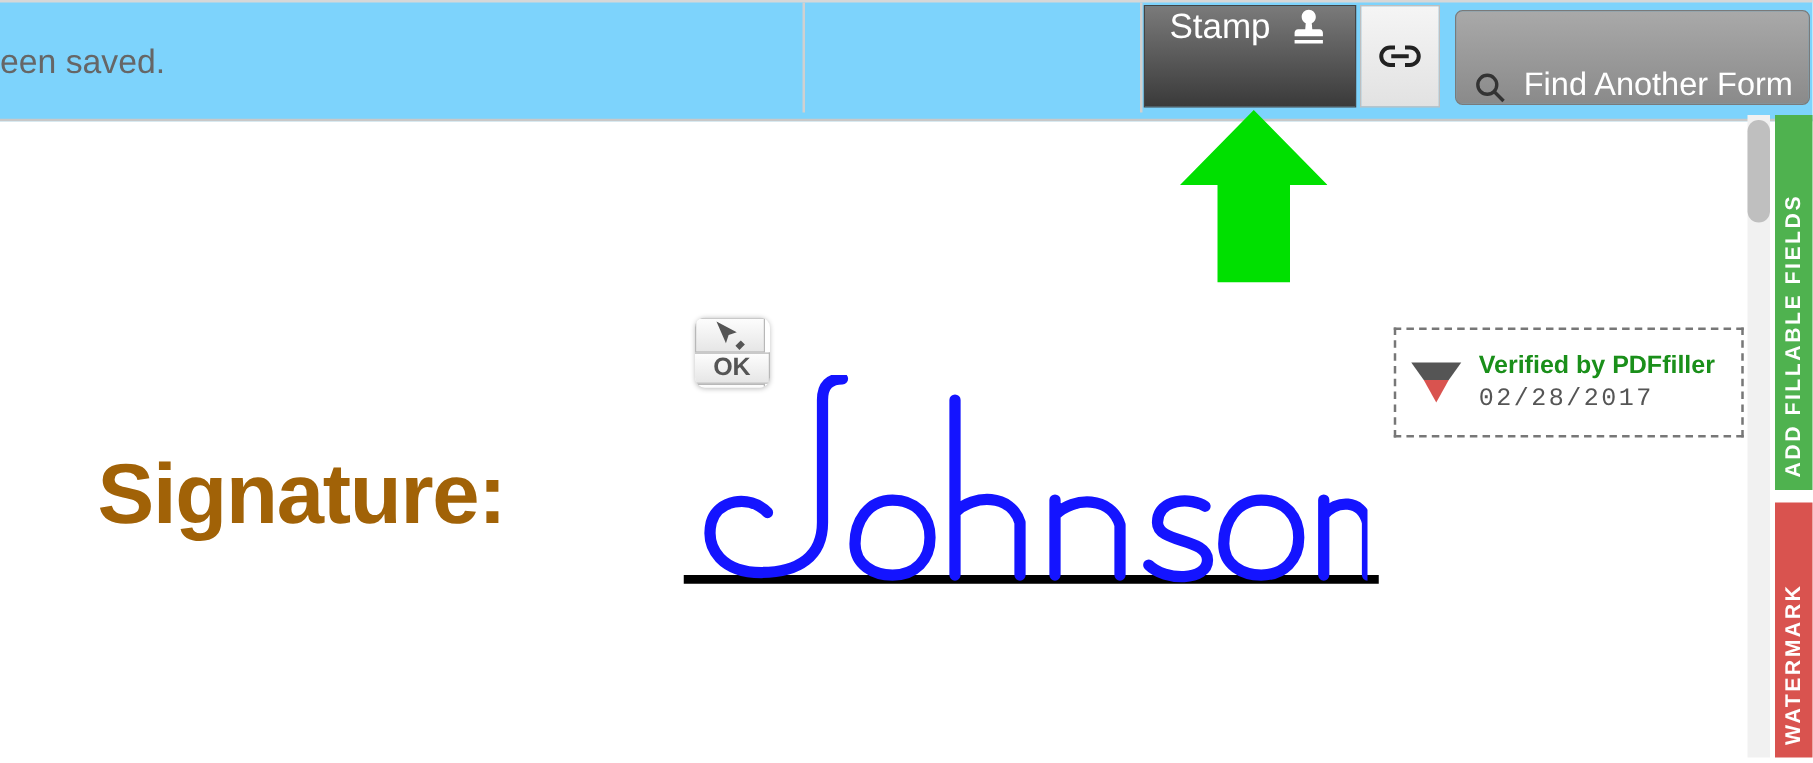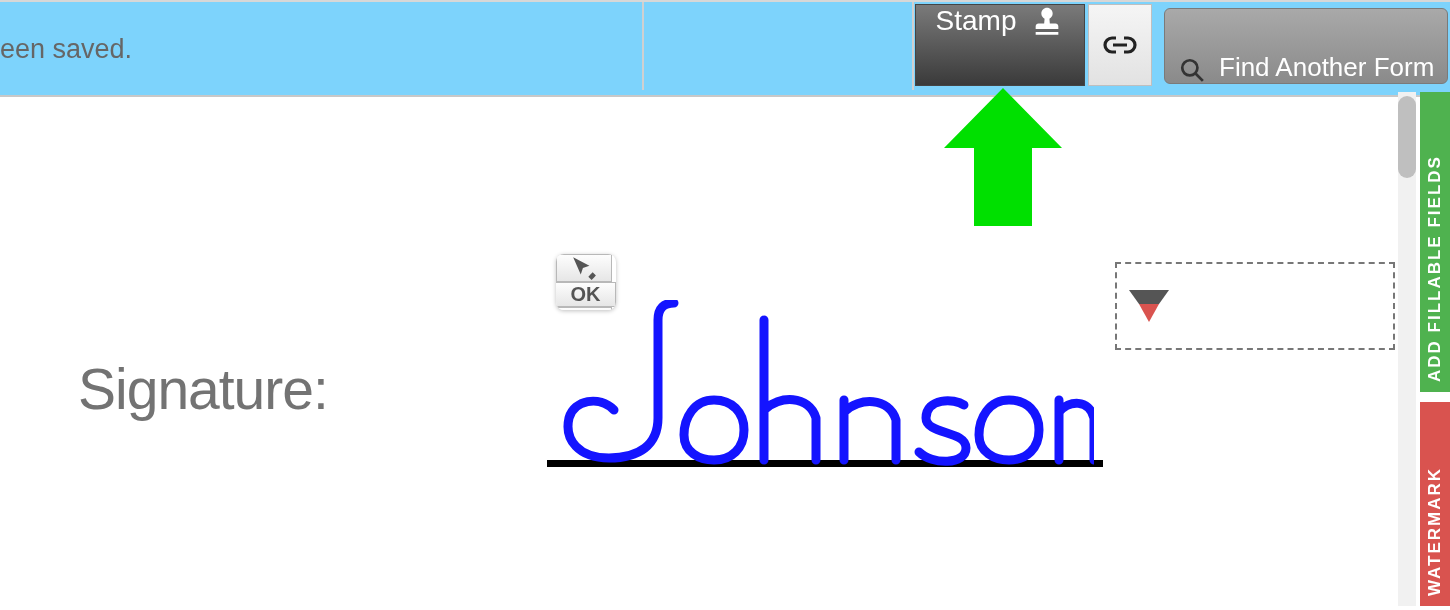--- a/index.html
+++ b/index.html
@@ -72,23 +72,24 @@
     position: absolute;
     left: 944px; top: 88px;
     width: 118px; height: 138px;
     pointer-events: none;
   }
 
   
   .sig-label {
     position: absolute;
     left: 78px; top: 356px;
-    font-size: 57px;
-    color: #737373;
+    font-size: 68px;
+    color: #a16207;
     letter-spacing: -1px;
+    font-weight: bold;
   }
   .sig-line {
     position: absolute;
     left: 547px; top: 460px;
     width: 556px; height: 7px;
     background: #000;
   }
   .sig-svg {
     position: absolute;
     left: 554px; top: 300px;
@@ -244,20 +245,24 @@
 
     <path d="M505 100 L505 160 M505 112 C515 100 535 99 540 118 L540 160"></path>
   </g>
 </svg>
 
 <div class="verify-stamp">
   <svg width="44" height="40" viewBox="0 0 44 40">
     <polygon fill="#555555" points="2,4 42,4 32,18 12,18"></polygon>
     <polygon fill="#d9534f" points="12,18 32,18 22,36"></polygon>
   </svg>
+  <div>
+    <div class="txt1">Verified by PDFfiller</div>
+    <div class="txt2">02/28/2017</div>
+  </div>
 </div>
 
 <div class="scroll-track"></div>
 <div class="scroll-thumb"></div>
 
 <div class="vtab green">
   <span>ADD FILLABLE FIELDS</span>
 </div>
 <div class="vtab red">
   <span>WATERMARK</span>

